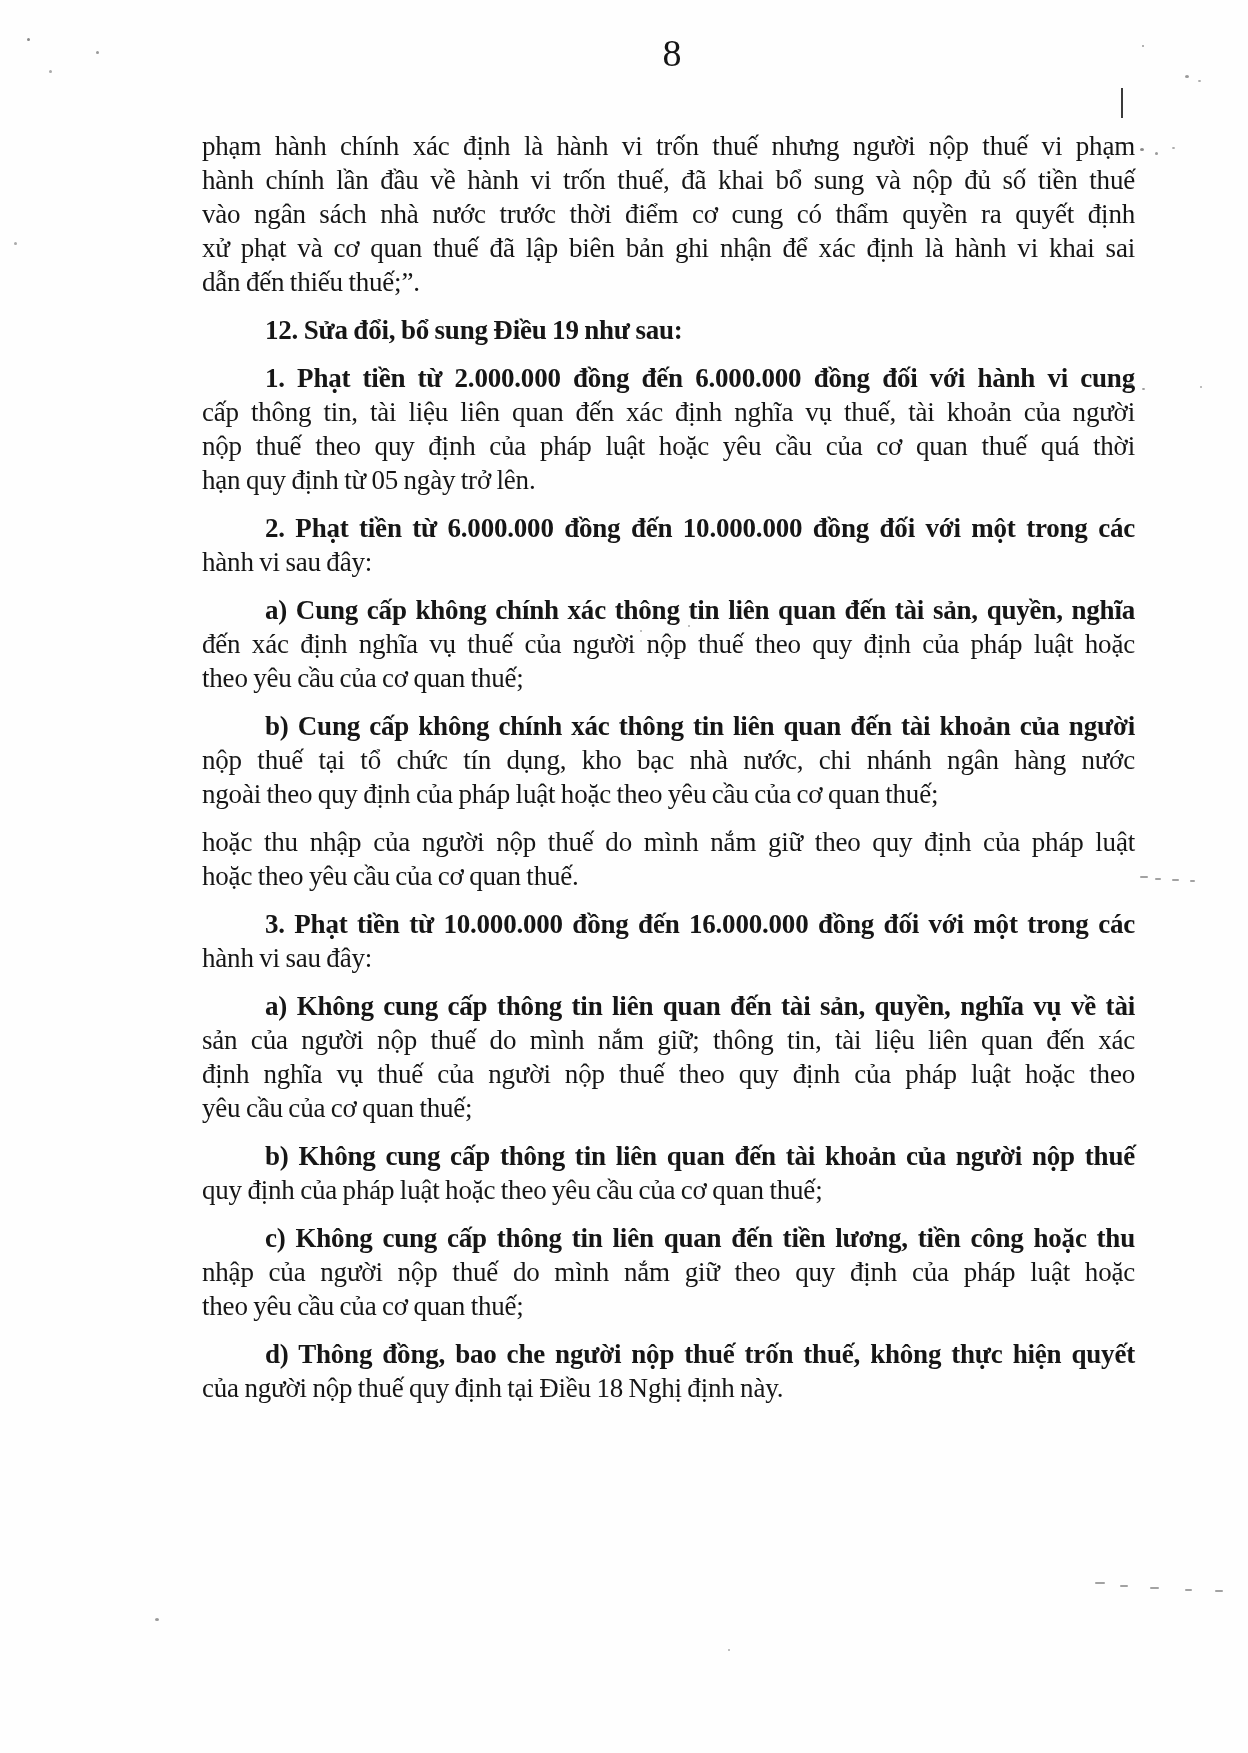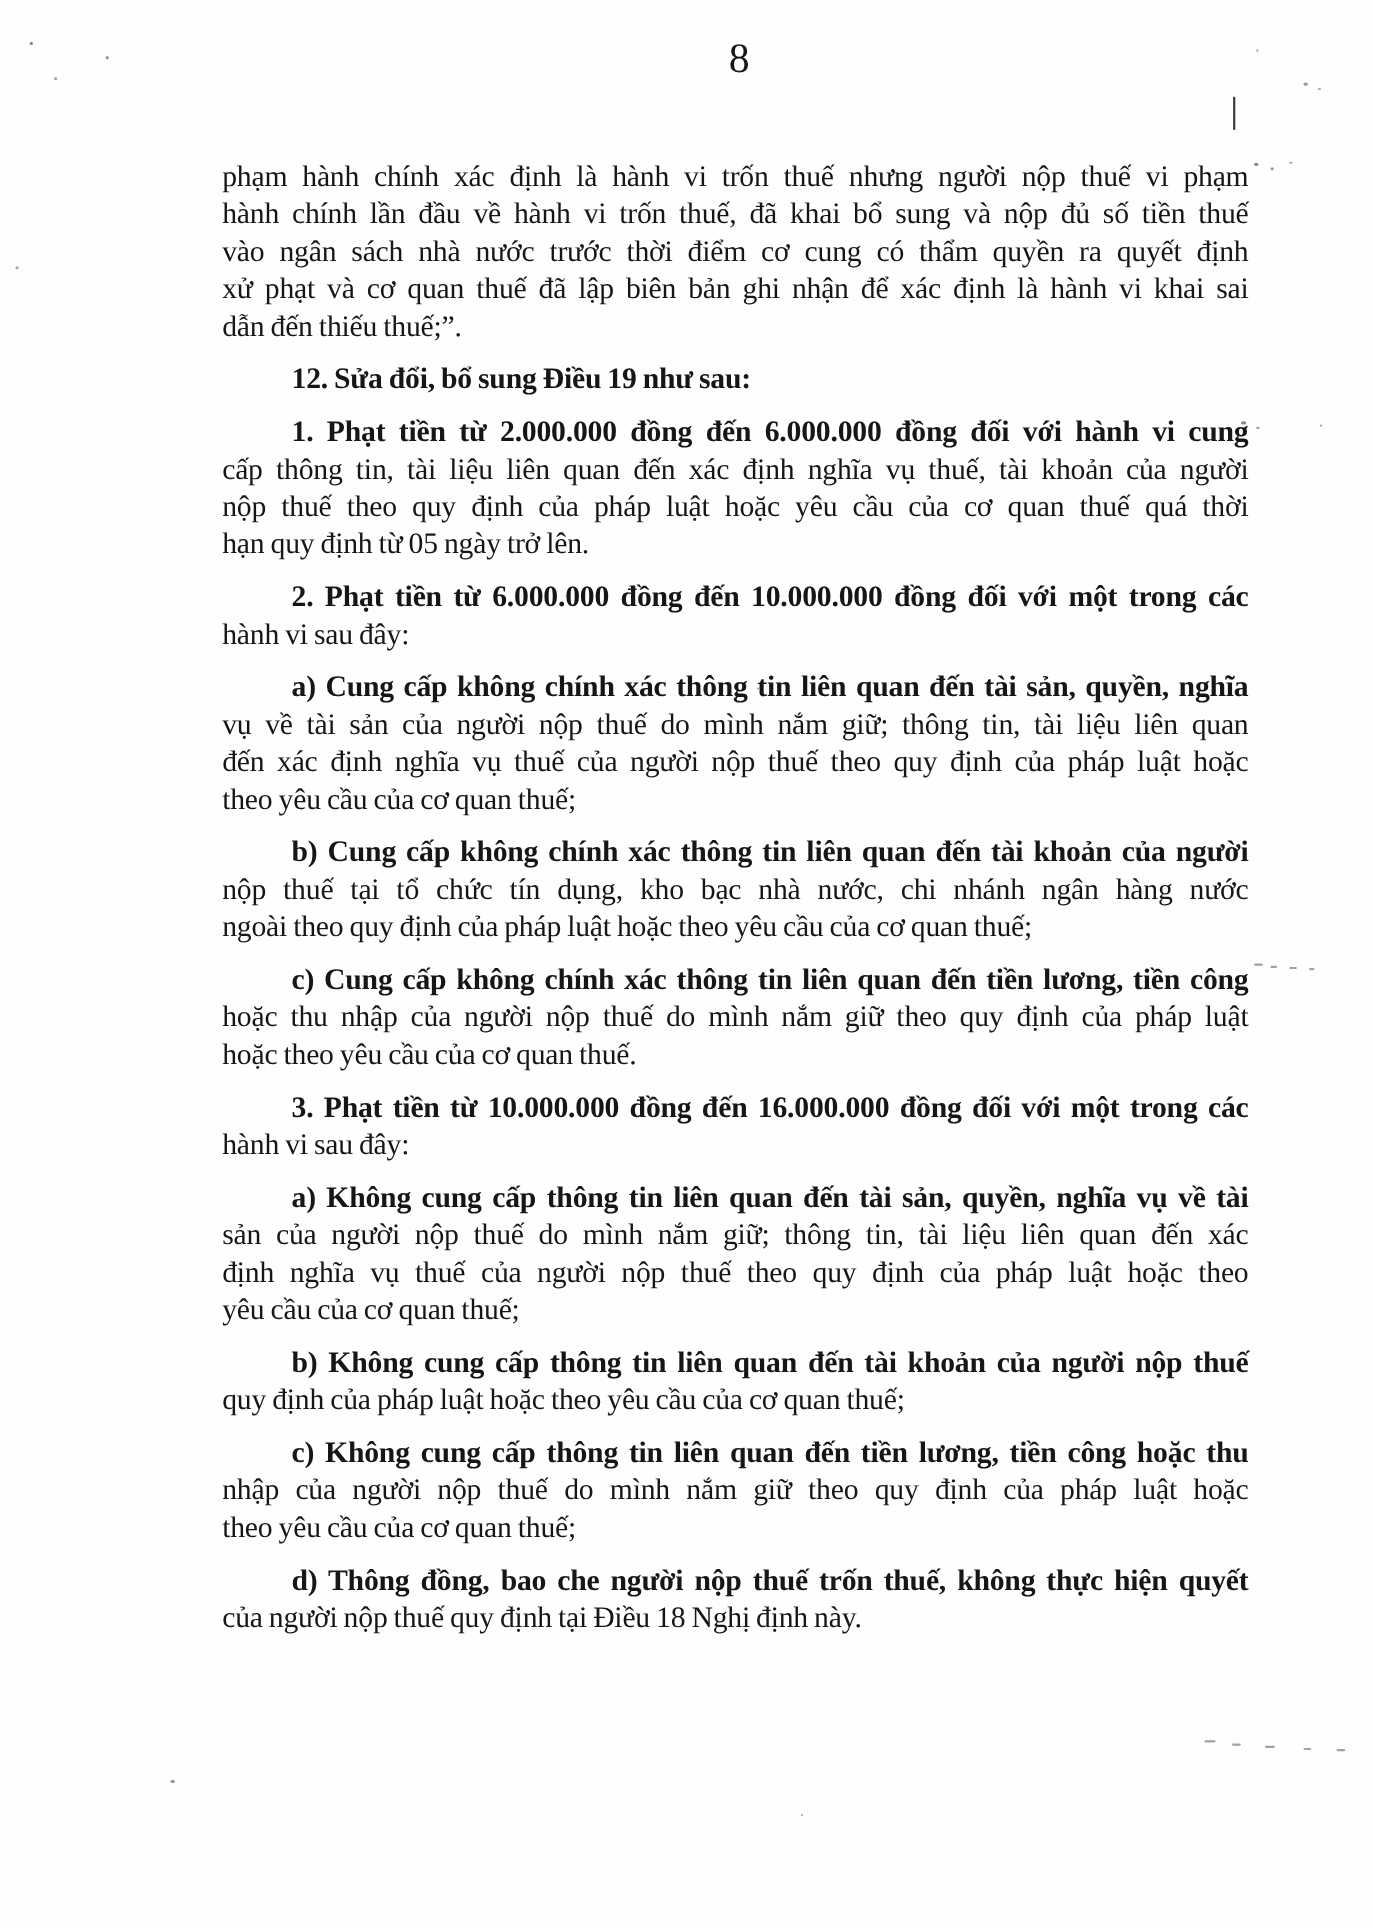--- a/index.html
+++ b/index.html
@@ -24,21 +24,21 @@
     font-size: 38px;
     line-height: 40px;
   }
   .content {
     position: absolute;
     left: 202px;
     top: 129px;
     width: 933px;
   }
   .para {
-    margin: 14px 0 14px 0;
+    margin: 0 0 14px 0;
   }
   .line {
     font-size: 27px;
     line-height: 34px;
     text-align: justify;
     text-align-last: left;
     word-spacing: -1px;
     letter-spacing: -0.2px;
     white-space: normal;
   }
@@ -94,33 +94,31 @@
     <div class="line">hạn quy định từ 05 ngày trở lên.</div>
   </div>
 
   <div class="para">
     <div class="line indent just">2. Phạt tiền từ 6.000.000 đồng đến 10.000.000 đồng đối với một trong các</div>
     <div class="line">hành vi sau đây:</div>
   </div>
 
   <div class="para">
     <div class="line indent just">a) Cung cấp không chính xác thông tin liên quan đến tài sản, quyền, nghĩa</div>
-    <div class="line just">vụ về tài sản của người nộp thuế do mình nắm giữ; thông tin, tài liệu liên quan</div>
     <div class="line just">đến xác định nghĩa vụ thuế của người nộp thuế theo quy định của pháp luật hoặc</div>
     <div class="line">theo yêu cầu của cơ quan thuế;</div>
   </div>
 
   <div class="para">
     <div class="line indent just">b) Cung cấp không chính xác thông tin liên quan đến tài khoản của người</div>
     <div class="line just">nộp thuế tại tổ chức tín dụng, kho bạc nhà nước, chi nhánh ngân hàng nước</div>
     <div class="line">ngoài theo quy định của pháp luật hoặc theo yêu cầu của cơ quan thuế;</div>
   </div>
 
   <div class="para">
-    <div class="line indent just">c) Cung cấp không chính xác thông tin liên quan đến tiền lương, tiền công</div>
     <div class="line just">hoặc thu nhập của người nộp thuế do mình nắm giữ theo quy định của pháp luật</div>
     <div class="line">hoặc theo yêu cầu của cơ quan thuế.</div>
   </div>
 
   <div class="para">
     <div class="line indent just">3. Phạt tiền từ 10.000.000 đồng đến 16.000.000 đồng đối với một trong các</div>
     <div class="line">hành vi sau đây:</div>
   </div>
 
   <div class="para">

